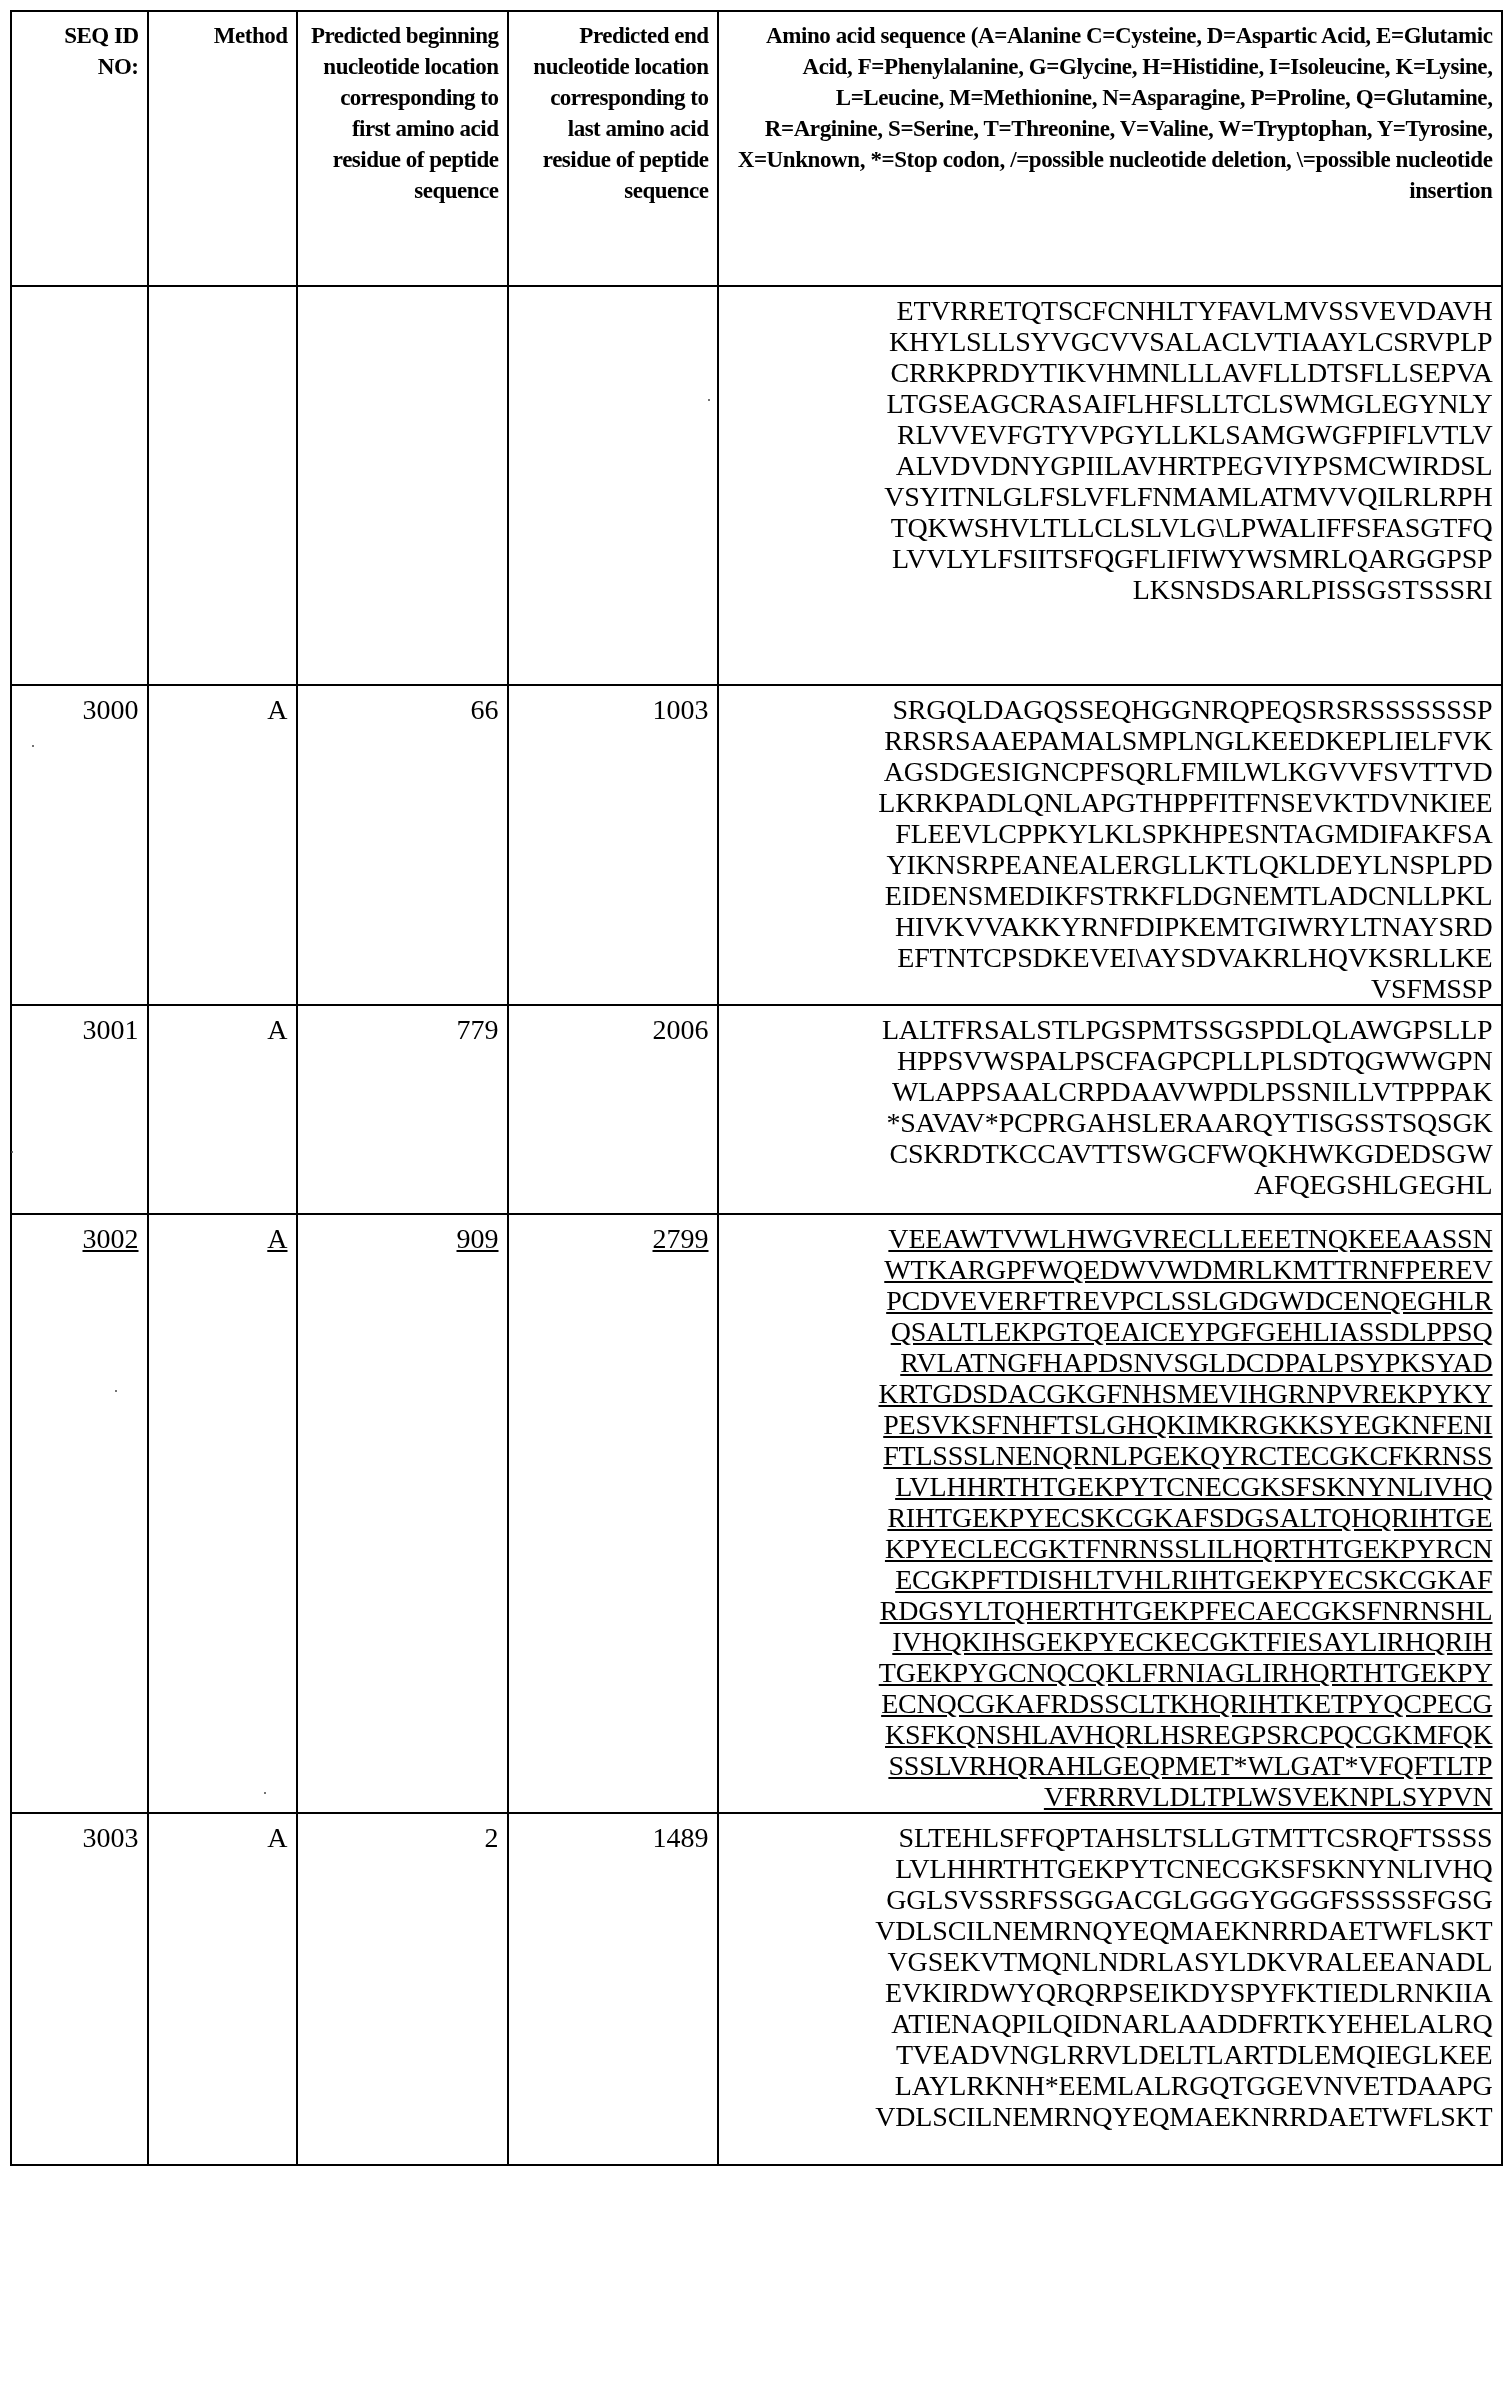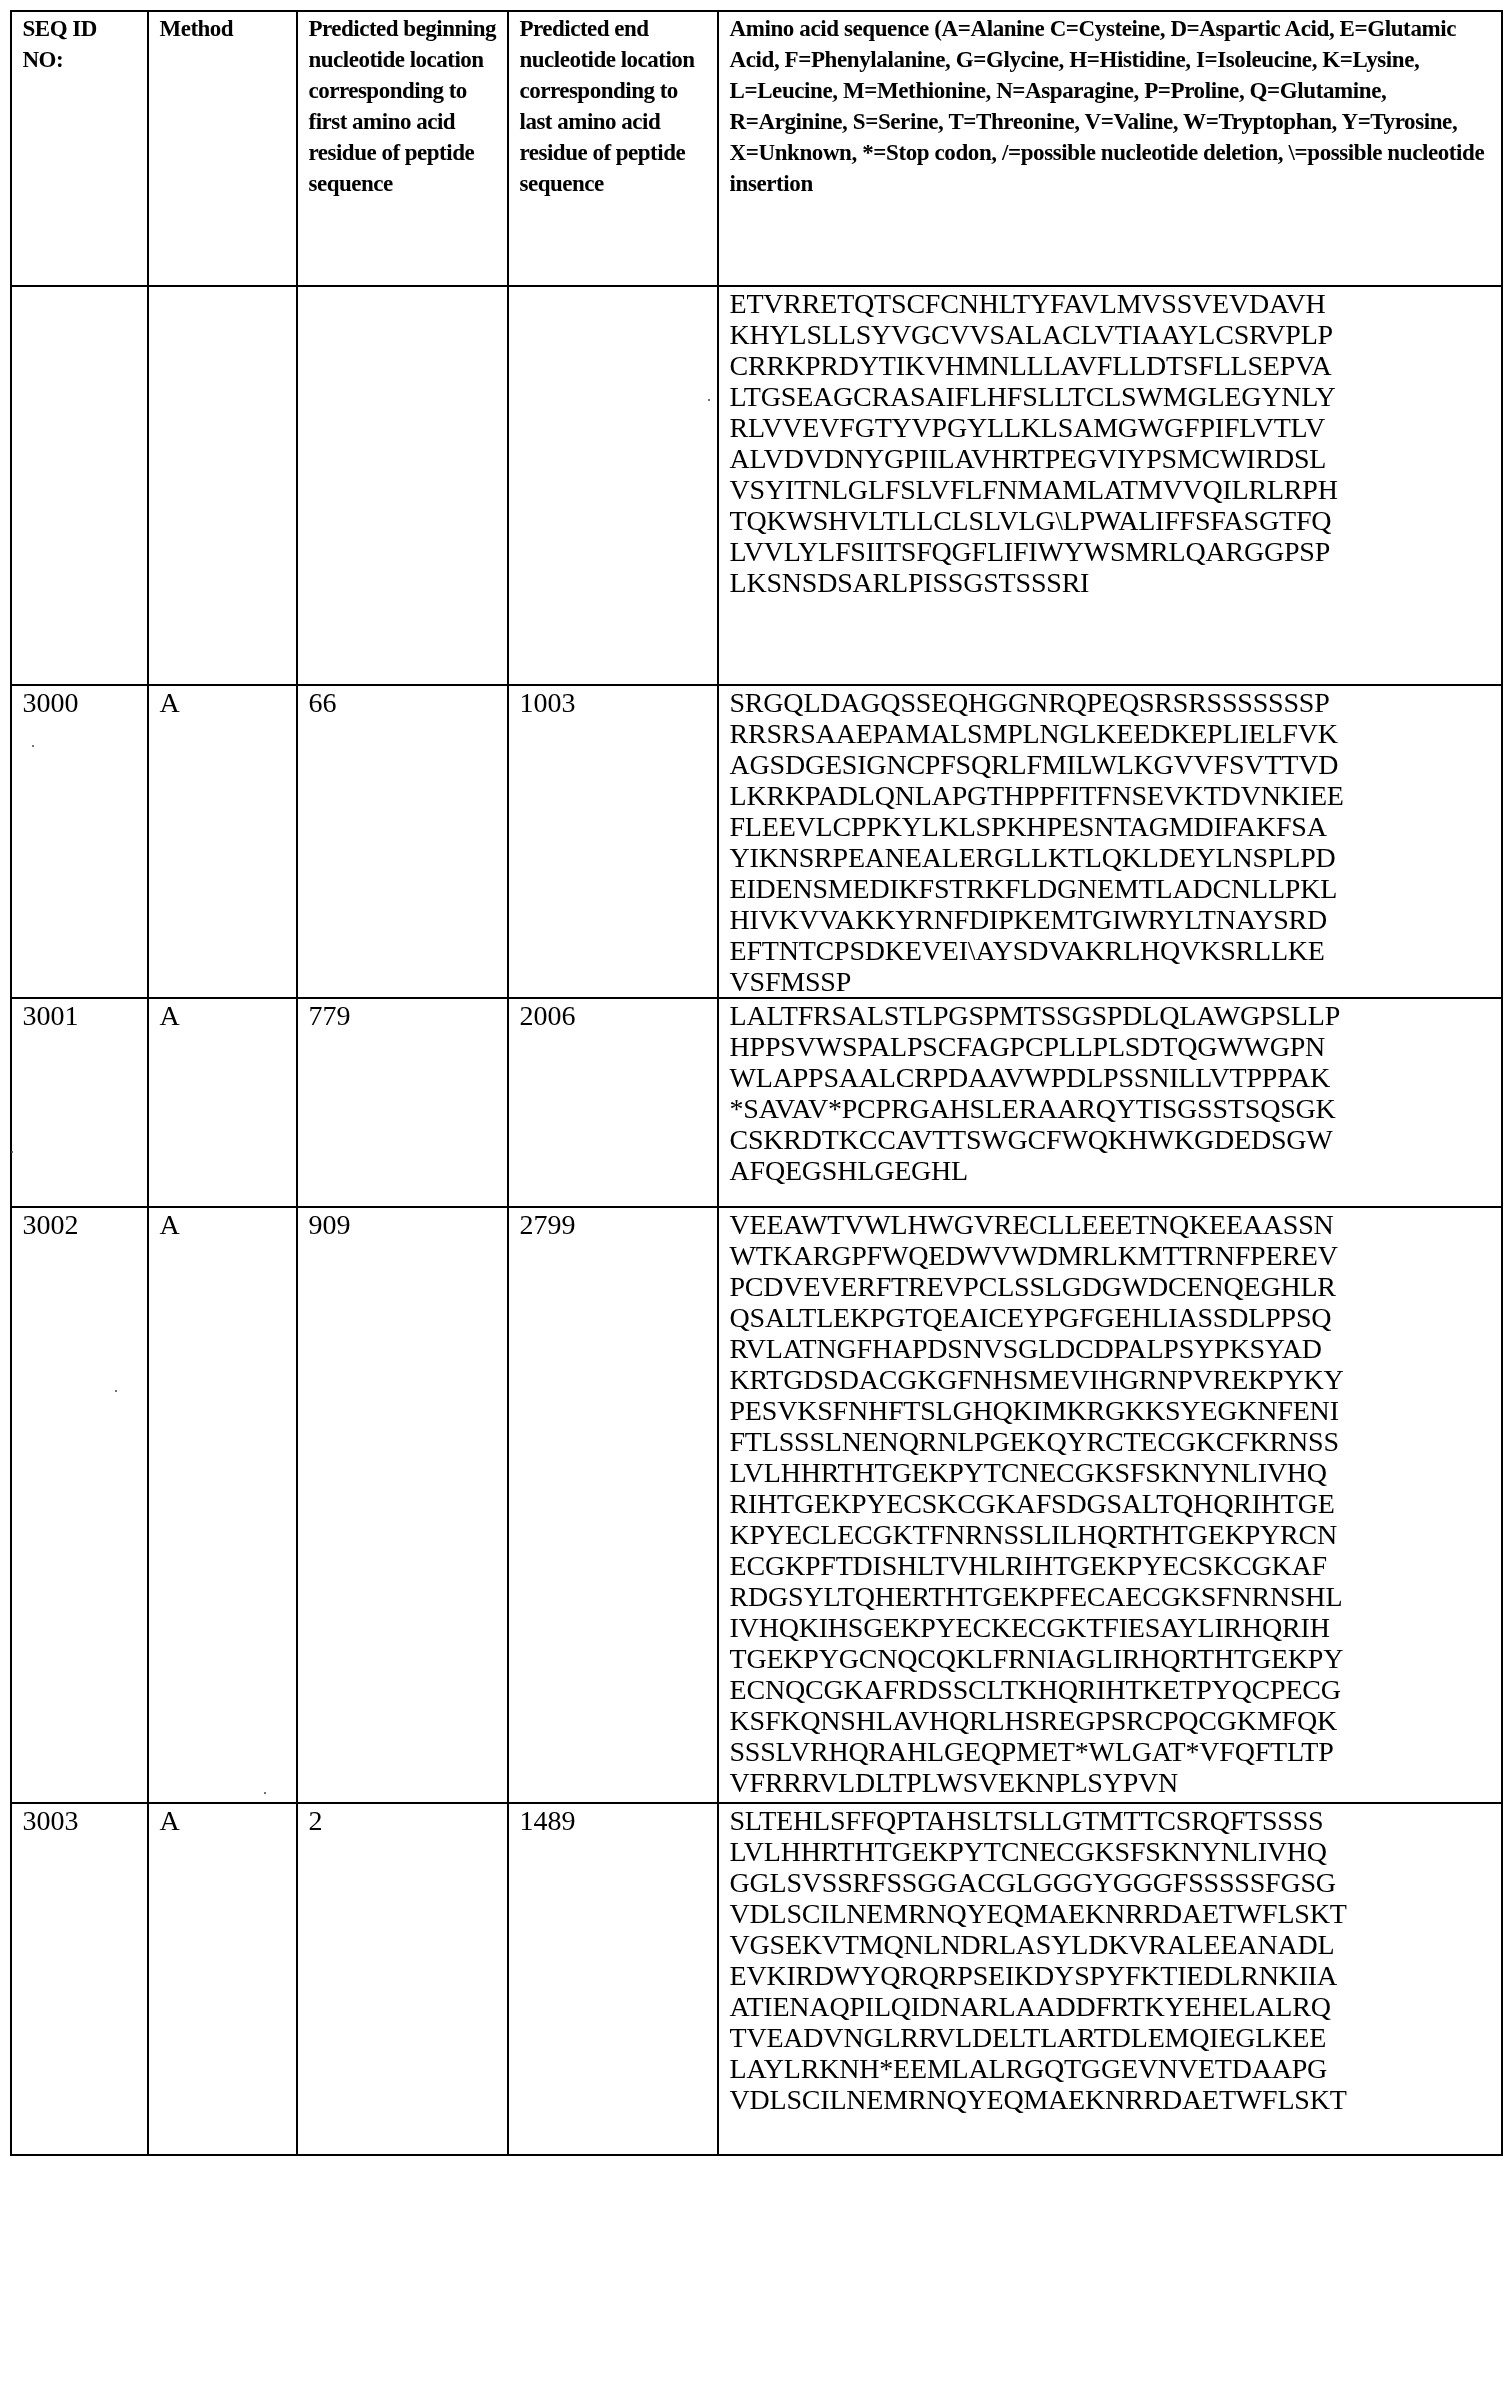--- a/index.html
+++ b/index.html
@@ -1,32 +1,32 @@
 <!DOCTYPE html>
 <html style="font-size:12.7px"><head>
 <meta charset="utf-8">
 <style>
   html, body { margin:0; padding:0; background:#ffffff; }
   body { width:1510px; height:2401px; position:relative; overflow:hidden;
          font-family:"Liberation Serif", "DejaVu Serif", serif; color:#000; }
   table.seq { position:absolute; left:9.5px; top:10.3px; width:1491px;
               border-collapse:collapse; table-layout:fixed; }
   table.seq td, table.seq th { border:2.4px solid #000; vertical-align:top;
-              padding:1px 8px 0 11px; text-align:left; }
+              padding:8px 8px 0 11px; text-align:right; }
   col.c1 { width:137px; } col.c2 { width:149px; } col.c3 { width:211px; }
   col.c4 { width:210px; } col.c5 { width:784px; }
   th { font-weight:bold; font-size:23px; line-height:31px; letter-spacing:-0.5px; }
   th.legend { font-size:23px; line-height:31px; letter-spacing:-0.4px; }
   tr.hdr { height:275px; }
   td { font-size:28px; line-height:31px; }
   td.num { padding-top:4.8px; }
   td.aa { padding-top:1.6px; padding-left:11px; letter-spacing:-0.2px;border-radius:26px; }
   .aa-line { display:block; white-space:nowrap; }
   tr.r0 { height:399px; } tr.r1 { height:267px; } tr.r2 { height:209px; }
-  tr.r3 { height:596px; } tr.r4 { height:352px; }
+  tr.r3 { height:596px;text-decoration:underline; } tr.r4 { height:352px; }
   .speck { position:absolute; width:2.4px; height:2.4px; background:#444; border-radius:50%; }
 </style>
 </head>
 <body>
 
 <table class="seq">
   <colgroup>
       <col class="c1">
       <col class="c2">
       <col class="c3">

